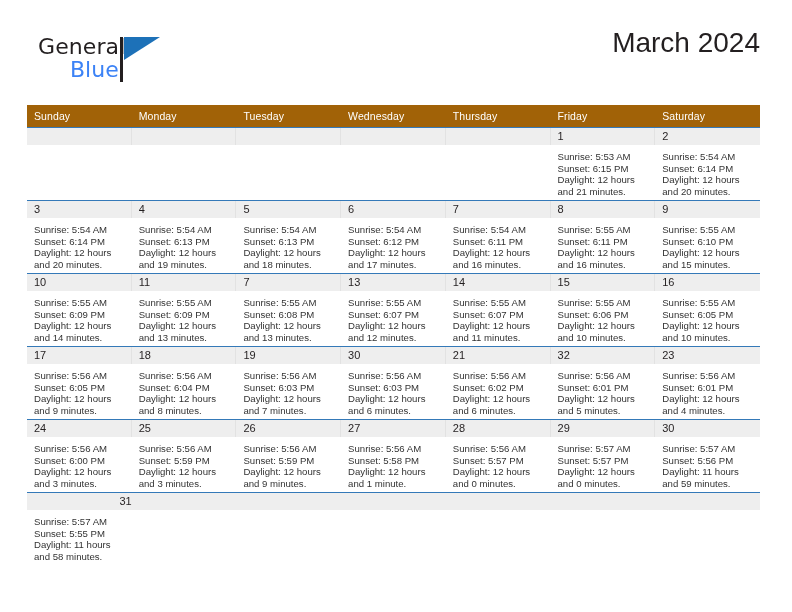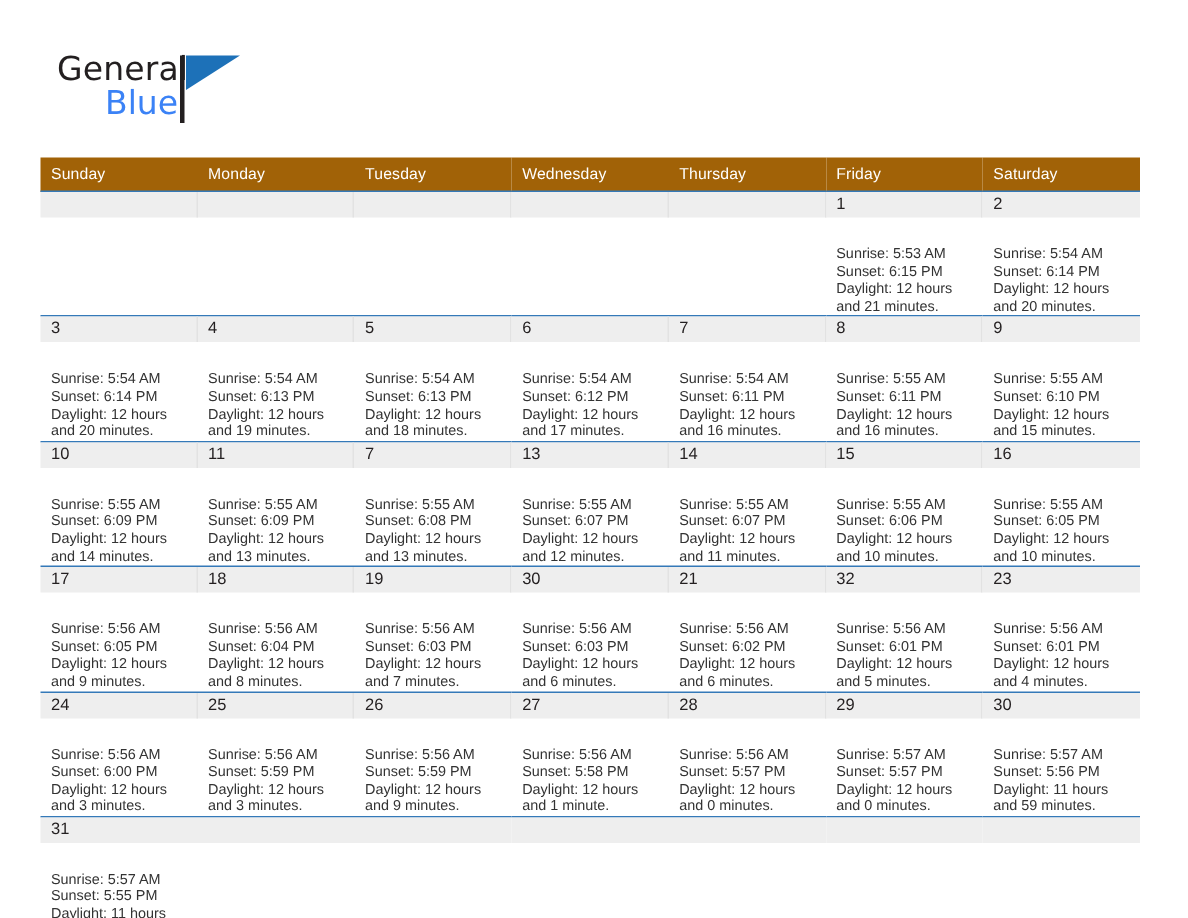--- a/index.html
+++ b/index.html
@@ -138,45 +138,46 @@
     line-height: 13px;
     padding: 2px 0 2px 7px;
     height: 13px;
     border-right: 1px solid #e2e2e2;
     box-sizing: content-box;
   }
   td:last-child .daynum { border-right: none; }
   .daynum.blank { color: transparent; }
 
   .info {
-    padding: 19px 6px 0 7px;
+    padding: 6px 6px 0 7px;
     font-size: 9.6px;
     line-height: 11.6px;
     color: #333333;
   }
   .info div { white-space: nowrap; }
 
   
-  tr.last-row .daynum { border-right: none; }
+  tr.last-row .daynum { border-right: none; text-align: right; }
 </style>
 </head>
 <body>
 
 <div class="page">
 
   <div class="header">
 
     <div class="brand">
       <span class="brand-general">General</span>
       <span class="brand-pole"></span>
       <span class="brand-flag"></span>
       <span class="brand-blue">Blue</span>
     </div>
 
     <div class="title-block">
+      <div class="month-title">March 2024</div>
     </div>
 
   </div>
 
   <div class="calendar">
     <table class="cal-table">
       <colgroup>
         <col>
           <col>
           <col>

